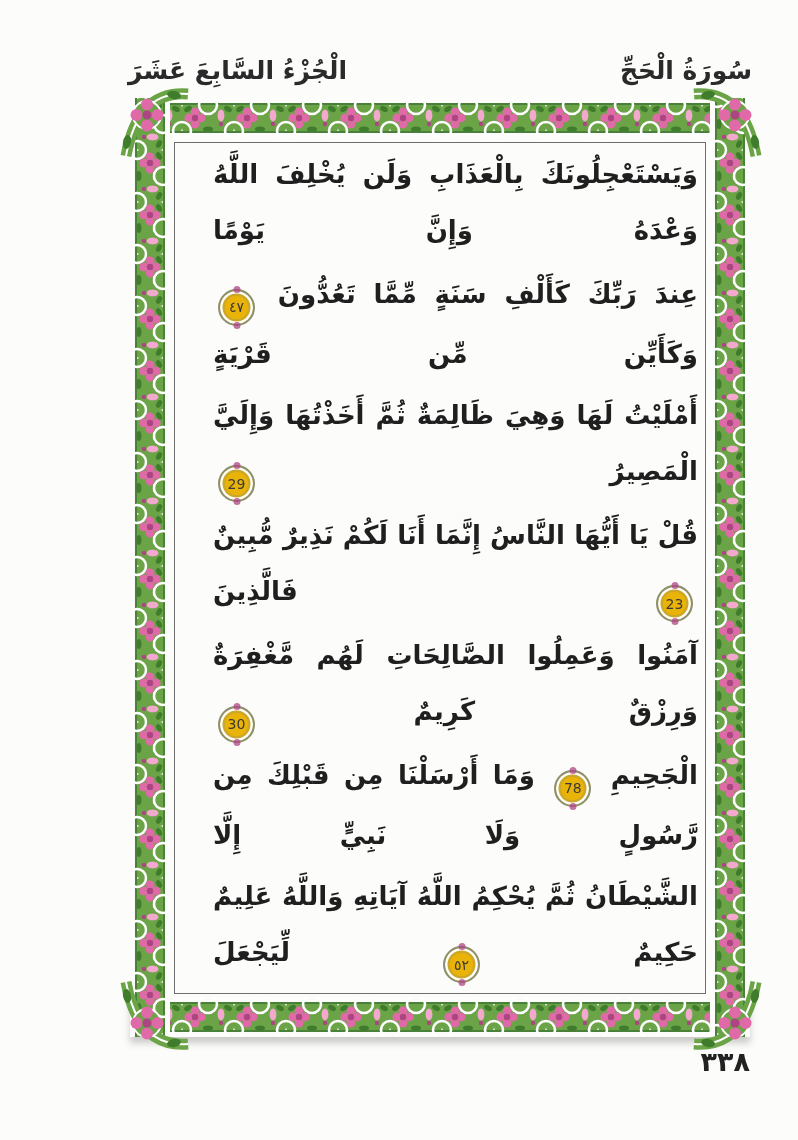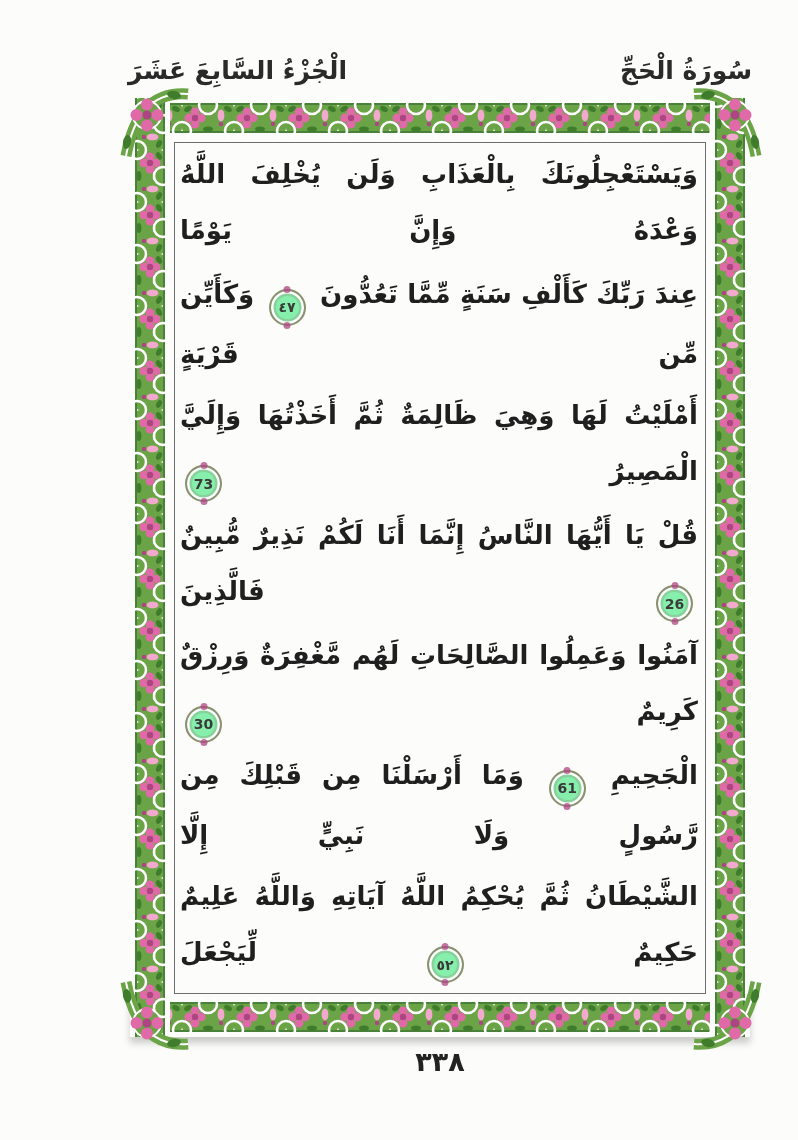--- a/index.html
+++ b/index.html
@@ -32,34 +32,34 @@
 
   
   #inner-frame{position:absolute;left:174px;top:142px;width:530px;height:850px;
                border:1.5px solid var(--inner-line);background:var(--paper);}
 
   
   #quran-text{position:absolute;left:180px;top:146px;width:518px;height:842px;
               display:flex;flex-direction:column;direction:rtl;}
   .line{flex:1;display:block;text-align:justify;text-align-last:justify;
         font-size:26px;font-weight:bold;line-height:56px;white-space:normal;
-        overflow:visible;color:var(--ink);}
+        overflow:visible;color:var(--ink);margin-left:33px;}
   .words{font-family:"DejaVu Sans",sans-serif;}
   .aya{display:inline-flex;align-items:center;justify-content:center;
        width:33px;height:33px;border-radius:50%;
        border:2px solid var(--aya-ring);
        box-shadow:inset 0 0 0 2.5px #fff, inset 0 0 0 5px rgba(140,144,112,.30);
-       background:#86efac;font-size:14px;font-weight:bold;color:#3a3a3a;
+       background:#eab308;font-size:14px;font-weight:normal;color:#3a3a3a;
        margin:0 5px;vertical-align:-9px;position:relative;line-height:1;}
   .aya::before,.aya::after{content:"";position:absolute;left:50%;transform:translateX(-50%);
        width:7px;height:7px;border-radius:50%;background:var(--flower-deep);opacity:.75;}
   .aya::before{top:-5px;} .aya::after{bottom:-5px;}
 
   
-  #page-number{position:absolute;left:130px;top:1046px;width:620px;text-align:center;
+  #page-number{position:absolute;left:130px;top:1046px;width:620px;text-align:right;
                font-size:27px;font-weight:bold;color:#222;}
   svg{display:block;}
 </style>
 </head>
 <body>
 
 <div id="page">
 
   <div id="header">
     <span class="hdr-label">سُورَةُ الْحَجِّ</span>
@@ -146,22 +146,22 @@
     <svg width="78" height="78">
         <use href="#cornerMotif"></use>
       </svg>
     </div>
 
   <div id="inner-frame"></div>
 
   <div id="quran-text">
       <div class="line"><span class="words">وَيَسْتَعْجِلُونَكَ بِالْعَذَابِ وَلَن يُخْلِفَ اللَّهُ وَعْدَهُ وَإِنَّ يَوْمًا</span></div>
       <div class="line"><span class="words">عِندَ رَبِّكَ كَأَلْفِ سَنَةٍ مِّمَّا تَعُدُّونَ</span> <span class="aya">٤٧</span> <span class="words">وَكَأَيِّن مِّن قَرْيَةٍ</span></div>
-      <div class="line"><span class="words">أَمْلَيْتُ لَهَا وَهِيَ ظَالِمَةٌ ثُمَّ أَخَذْتُهَا وَإِلَيَّ الْمَصِيرُ</span> <span class="aya">73</span></div>
-      <div class="line"><span class="words">قُلْ يَا أَيُّهَا النَّاسُ إِنَّمَا أَنَا لَكُمْ نَذِيرٌ مُّبِينٌ</span> <span class="aya">26</span> <span class="words">فَالَّذِينَ</span></div>
+      <div class="line"><span class="words">أَمْلَيْتُ لَهَا وَهِيَ ظَالِمَةٌ ثُمَّ أَخَذْتُهَا وَإِلَيَّ الْمَصِيرُ</span> <span class="aya">29</span></div>
+      <div class="line"><span class="words">قُلْ يَا أَيُّهَا النَّاسُ إِنَّمَا أَنَا لَكُمْ نَذِيرٌ مُّبِينٌ</span> <span class="aya">23</span> <span class="words">فَالَّذِينَ</span></div>
       <div class="line"><span class="words">آمَنُوا وَعَمِلُوا الصَّالِحَاتِ لَهُم مَّغْفِرَةٌ وَرِزْقٌ كَرِيمٌ</span> <span class="aya">30</span></div>
-      <div class="line"><span class="words">الْجَحِيمِ</span> <span class="aya">61</span> <span class="words">وَمَا أَرْسَلْنَا مِن قَبْلِكَ مِن رَّسُولٍ وَلَا نَبِيٍّ إِلَّا</span></div>
+      <div class="line"><span class="words">الْجَحِيمِ</span> <span class="aya">78</span> <span class="words">وَمَا أَرْسَلْنَا مِن قَبْلِكَ مِن رَّسُولٍ وَلَا نَبِيٍّ إِلَّا</span></div>
       <div class="line"><span class="words">الشَّيْطَانُ ثُمَّ يُحْكِمُ اللَّهُ آيَاتِهِ وَاللَّهُ عَلِيمٌ حَكِيمٌ</span> <span class="aya">٥٢</span> <span class="words">لِّيَجْعَلَ</span></div>
     </div>
 
   <div id="page-number">٣٣٨</div>
 
 </div>
 
 </body></html>

